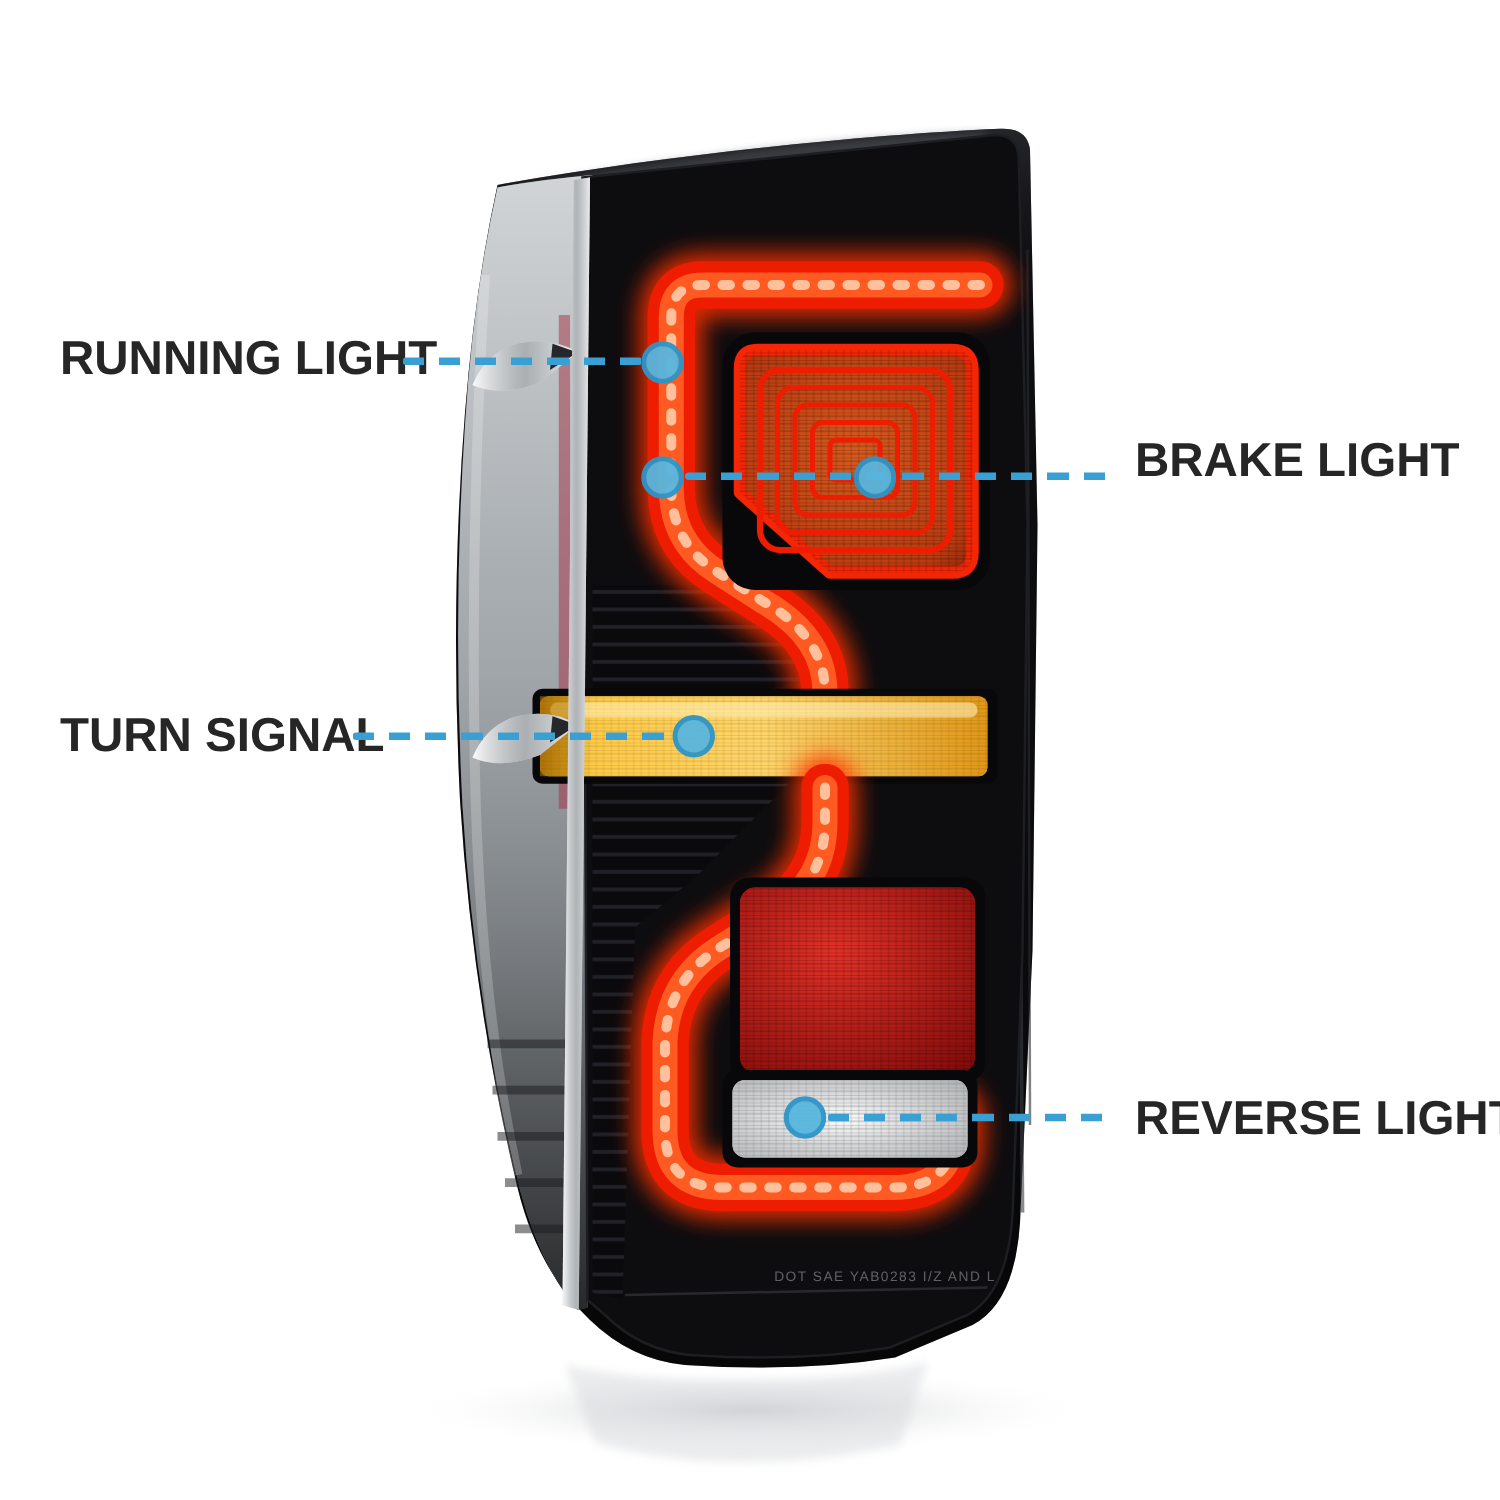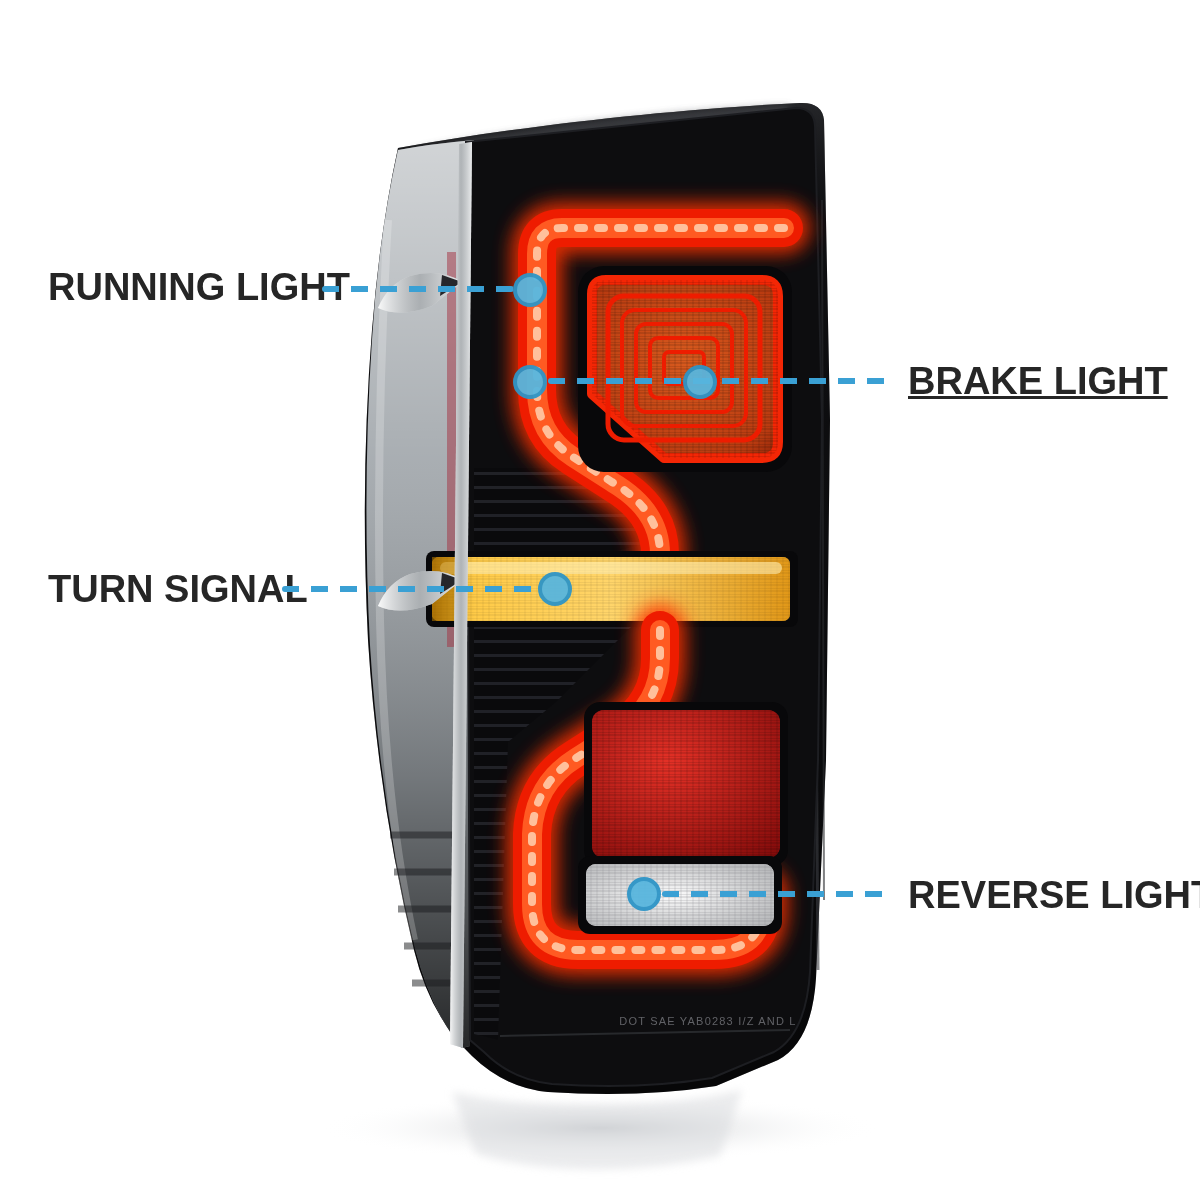--- a/index.html
+++ b/index.html
@@ -199,21 +199,21 @@
   <div>
     <div class="callout-label" style="left:48px;top:268px;">RUNNING LIGHT</div>
     <div class="dash" style="left:322px;top:286px;width:192px;"></div>
     <div class="dot" style="left:513px;top:273px;"></div>
   </div>
 
   <div>
     <div class="dash" style="left:548px;top:378px;width:345px;"></div>
     <div class="dot" style="left:513px;top:365px;"></div>
     <div class="dot" style="left:683px;top:365px;"></div>
-    <div class="callout-label" style="left:908px;top:362px;text-decoration:underline;">BRAKE LIGHT</div>
+    <div class="callout-label" style="left:908px;top:350px;">BRAKE LIGHT</div>
   </div>
 
   <div>
     <div class="callout-label" style="left:48px;top:570px;">TURN SIGNAL</div>
     <div class="dash" style="left:282px;top:586px;width:256px;"></div>
     <div class="dot" style="left:538px;top:572px;"></div>
   </div>
 
   <div>
     <div class="dash" style="left:662px;top:891px;width:231px;"></div>

